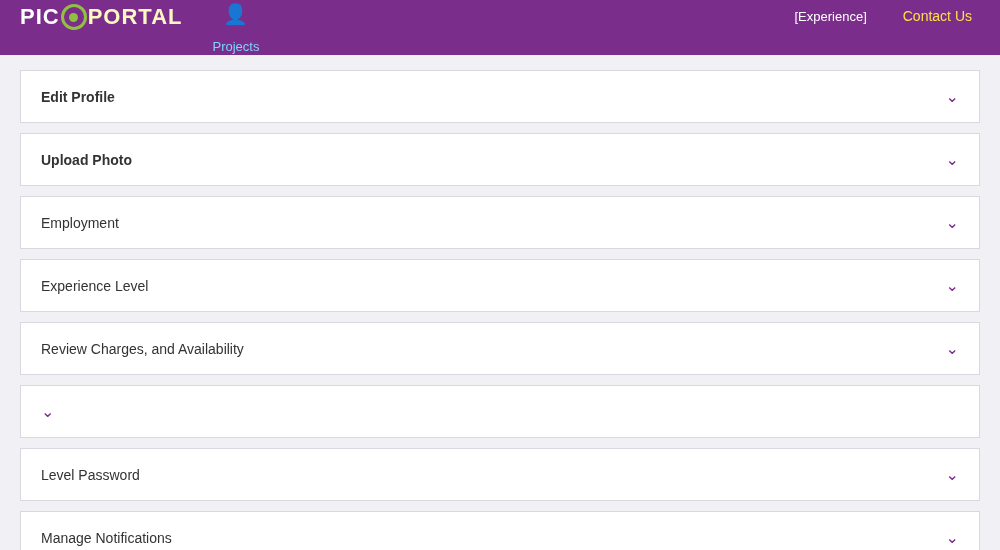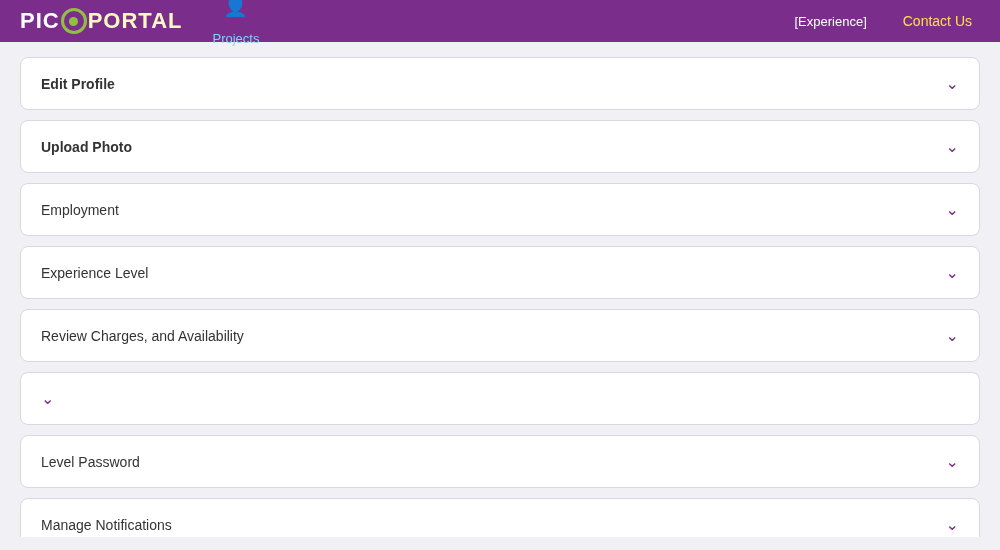--- a/index.html
+++ b/index.html
@@ -12,24 +12,24 @@
       width: 1000px;
       height: 550px;
       font-family: Arial, sans-serif;
       background-color: #f0f0f5;
       overflow: hidden;
     }
 
     
     .header {
       background-color: #7b2d8b;
-      height: 42px;
-      display: flex;
-      align-items: center;
-      padding: 12px 20px;
+      height: 55px;
+      display: flex;
+      align-items: flex-start;
+      padding: 4px 20px;
       position: relative;
     }
 
     .header-right {
       margin-left: auto;
       display: flex;
       align-items: center;
       gap: 20px;
     }
 
@@ -56,21 +56,21 @@
       padding: 15px 20px;
       background-color: #f0f0f5;
       height: calc(550px - 55px);
       overflow-y: auto;
     }
 
     
     .accordion-item {
       background: white;
       border: 1px solid #d8d8e0;
-      border-radius: 8px;
+      border-radius: 0;
       margin-bottom: 10px;
     }
 
     .accordion-header {
       display: flex;
       align-items: center;
       justify-content: space-between;
       padding: 16px 20px;
       cursor: pointer;
       user-select: none;

